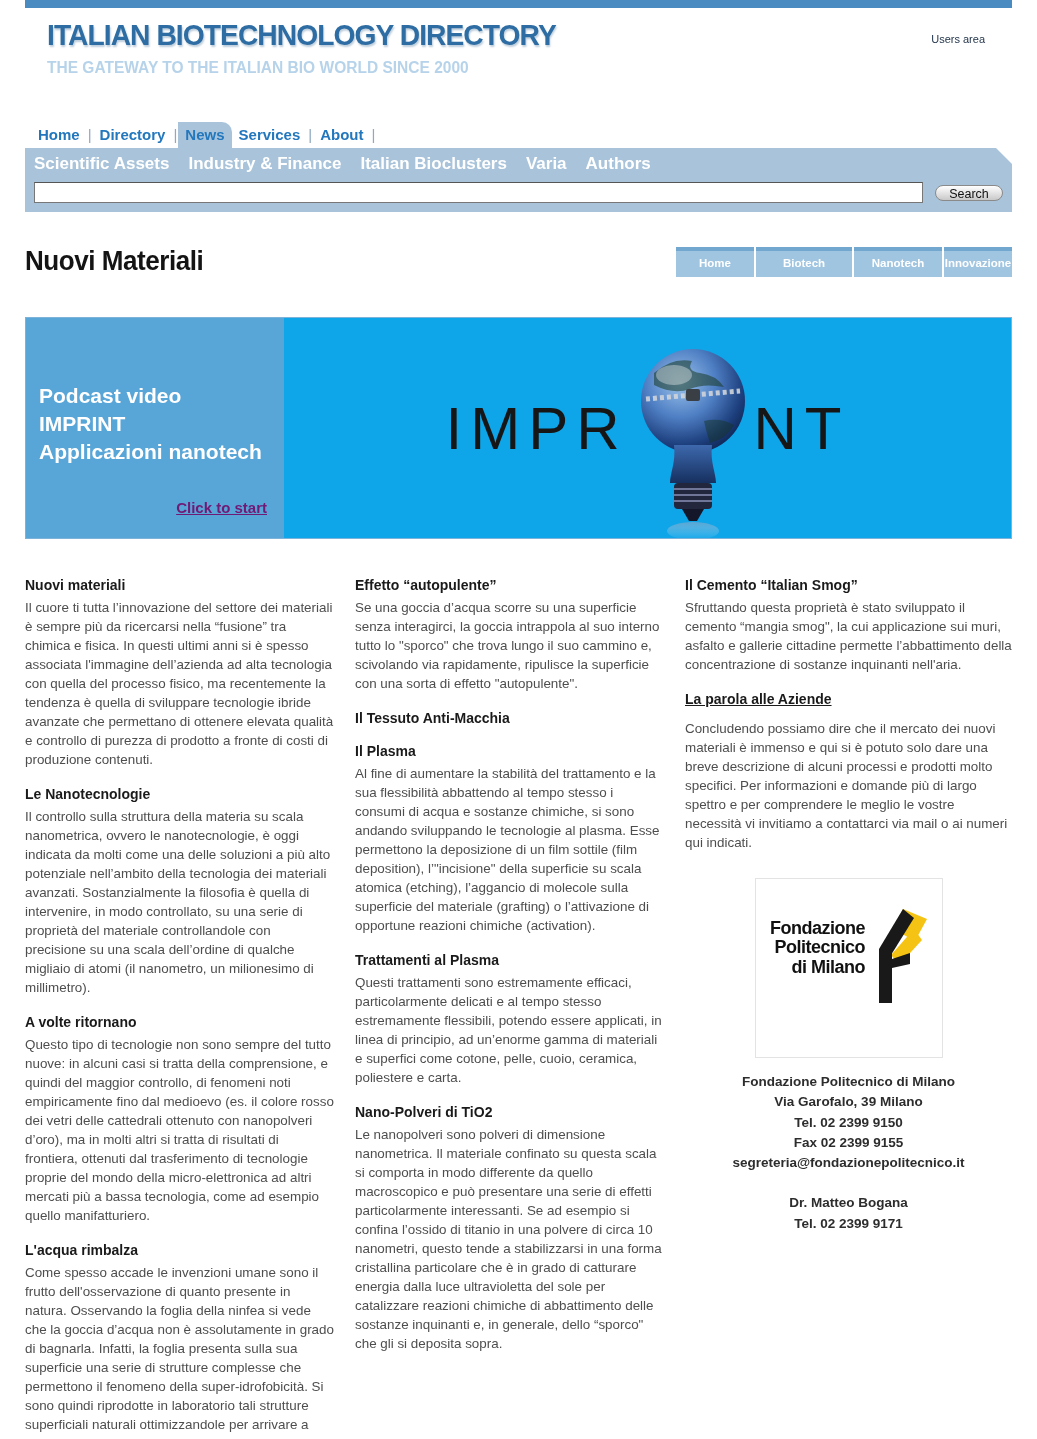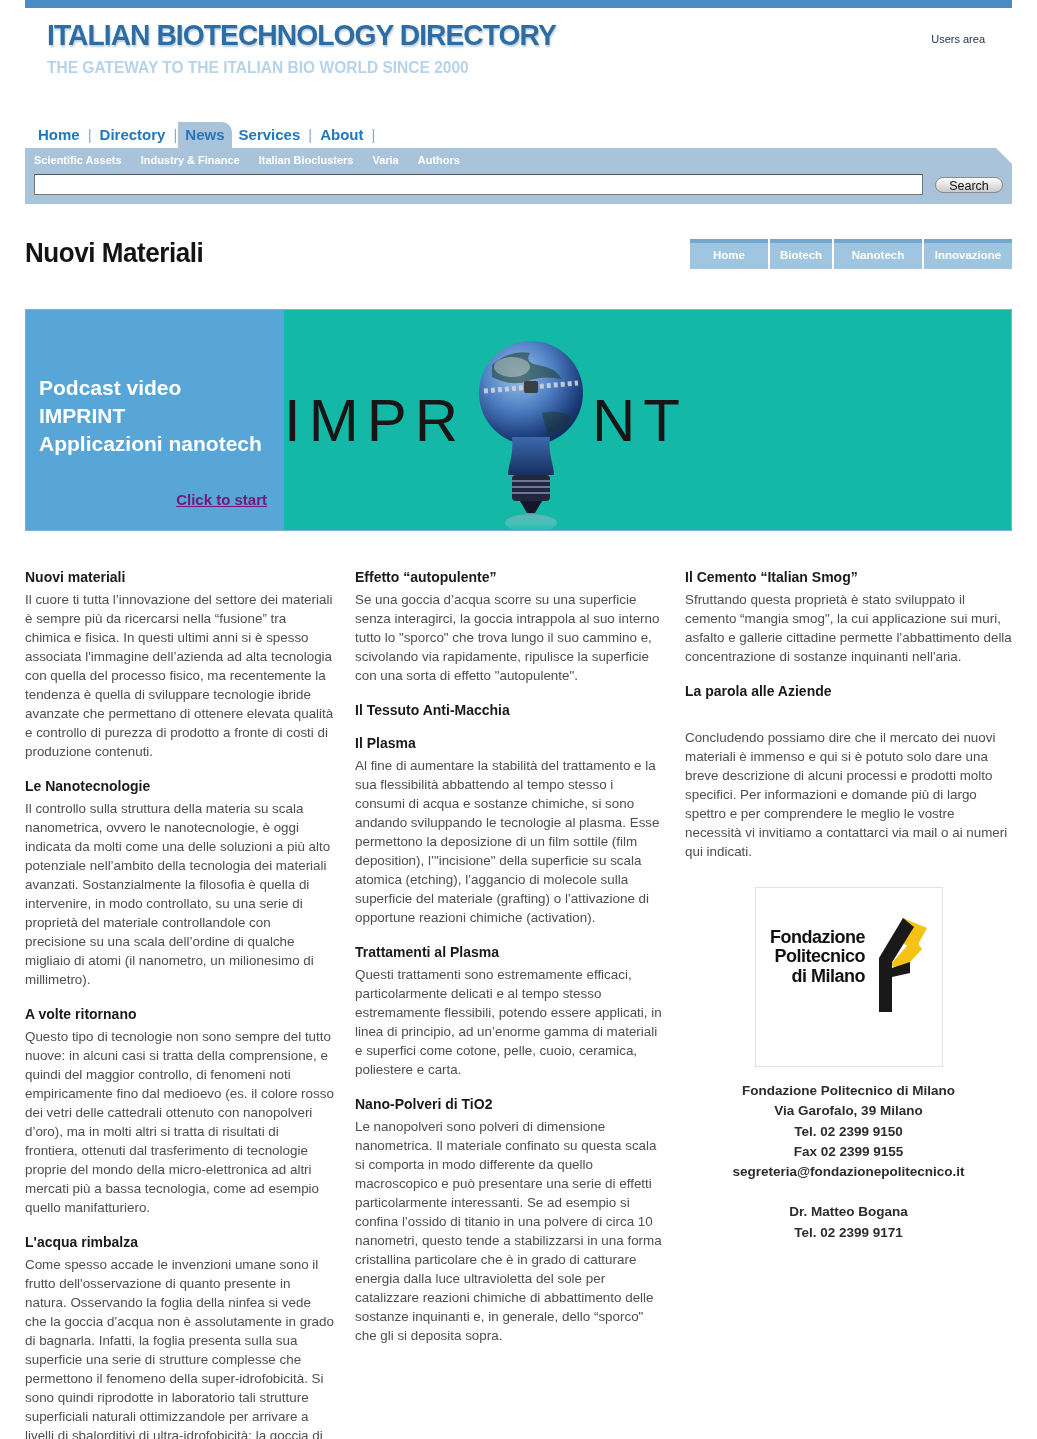--- a/index.html
+++ b/index.html
@@ -20,55 +20,55 @@
 
   
   .mainnav { display:flex; align-items:flex-end; margin-top:22px; padding-left:6px; font-size:15px; font-weight:bold; }
   .mainnav .lnk { color:#2277bd; text-decoration:none; padding:4px 7px 5px; cursor:pointer; }
   .mainnav .sep { color:#8fa9c0; padding:4px 1px 5px; font-weight:normal; }
   .tab-active { background:#a9c4da; border-radius:0 10px 0 0; }
 
   
   .blueblock { background:#a9c4da; padding:3px 9px 7px 9px;
                clip-path:polygon(0 0, calc(100% - 16px) 0, 100% 16px, 100% 100%, 0 100%); }
-  .subnav { display:flex; gap:19px; font-size:11px; font-weight:bold; padding:3px 0 7px 0; }
+  .subnav { display:flex; gap:19px; font-size:17px; font-weight:bold; padding:3px 0 7px 0; }
   .subnav .slnk { color:#ffffff; text-decoration:none; cursor:pointer; }
   .searchrow { display:flex; align-items:center; gap:12px; padding:1px 0 2px 0; }
   .searchrow input { flex:1; height:21px; border:1px solid #777; border-top-color:#555; padding:0 5px; font-size:13px; }
   .searchbtn { width:68px; height:16px; border:1px solid #8a8a8a; border-radius:11px;
                background:linear-gradient(#ffffff,#c9c9c9); font-size:12.5px; color:#111; cursor:pointer;
                font-family:"Liberation Sans", sans-serif; }
 
   
   .titlerow { display:flex; justify-content:space-between; align-items:flex-end; margin-top:33px; }
   .pagetitle { display:inline-block; font-size:28px; font-weight:bold; letter-spacing:-.5px; color:#141414;
                margin:0; transform:scaleX(.93); transform-origin:left; white-space:nowrap; }
   .quicklinks { display:flex; gap:2px; }
   .ql { background:#a0c5e1; border-top:4px solid #72a7cf; color:#fff; font-weight:bold; font-size:11.5px;
         text-align:center; padding:6px 0 8px; cursor:pointer; }
-  .ql.w0{width:78px}.ql.w1{width:62px}.ql.w2{width:88px}.ql.w3{width:88px}
+  .ql.w0{width:78px}.ql.w1{width:96px}.ql.w2{width:88px}.ql.w3{width:68px}
 
   
   .banner { display:flex; border:1px solid #7db3d8; margin-top:40px; height:222px; }
   .bpanel { width:258px; flex-shrink:0; background:#58a5d8; color:#fff; position:relative; }
   .blines { margin:64px 0 0 13px; font-size:21px; font-weight:bold; line-height:1.33; }
   .cta { position:absolute; right:17px; bottom:22px; color:#701a75; font-size:15px; font-weight:bold;
          text-decoration:underline; cursor:pointer; }
-  .bright { flex:1; background:#14b8a6; display:flex; align-items:center; justify-content:flex-start; overflow:hidden; }
+  .bright { flex:1; background:#0ea5e9; display:flex; align-items:center; justify-content:center; overflow:hidden; }
   .imprint { display:flex; align-items:center; color:#161616; font-size:60px; letter-spacing:8px; font-weight:500; }
   .imprint svg { margin:30px 2px 0 6px; }
 
   
   .cols { display:flex; margin-top:38px; }
   .col { width:310px; margin-right:20px; }
   .col.last { width:327px; margin-right:0; }
   .col h3 { font-size:14px; color:#1a1a1a; margin:0 0 5px 0; }
   .col section { margin-bottom:17px; }
   .col p { margin:0; font-size:13.4px; line-height:19px; color:#4e4e4e; }
-  .col section.gap h3 { margin-bottom:29px; }
+  .col section.gap h3 { margin-bottom:12px;text-decoration:underline; }
 
   
   .orgbox { width:188px; height:180px; border:1px solid #e3e3e3; background:#fff; margin:26px auto 10px;
             display:flex; justify-content:center; align-items:flex-start; padding-top:30px; }
   .orglogo { display:flex; align-items:flex-start;font-weight:bold; }
   .orgtext { text-align:right; font-size:18px; line-height:1.08; color:#111; letter-spacing:-.5px; margin-top:10px; }
   .contact { text-align:center; font-weight:bold; font-size:13.5px; color:#2d2d2d; line-height:1.5; margin-top:14px; }
   .contact .group2 { margin-top:20px; }
 </style>
 </head>

